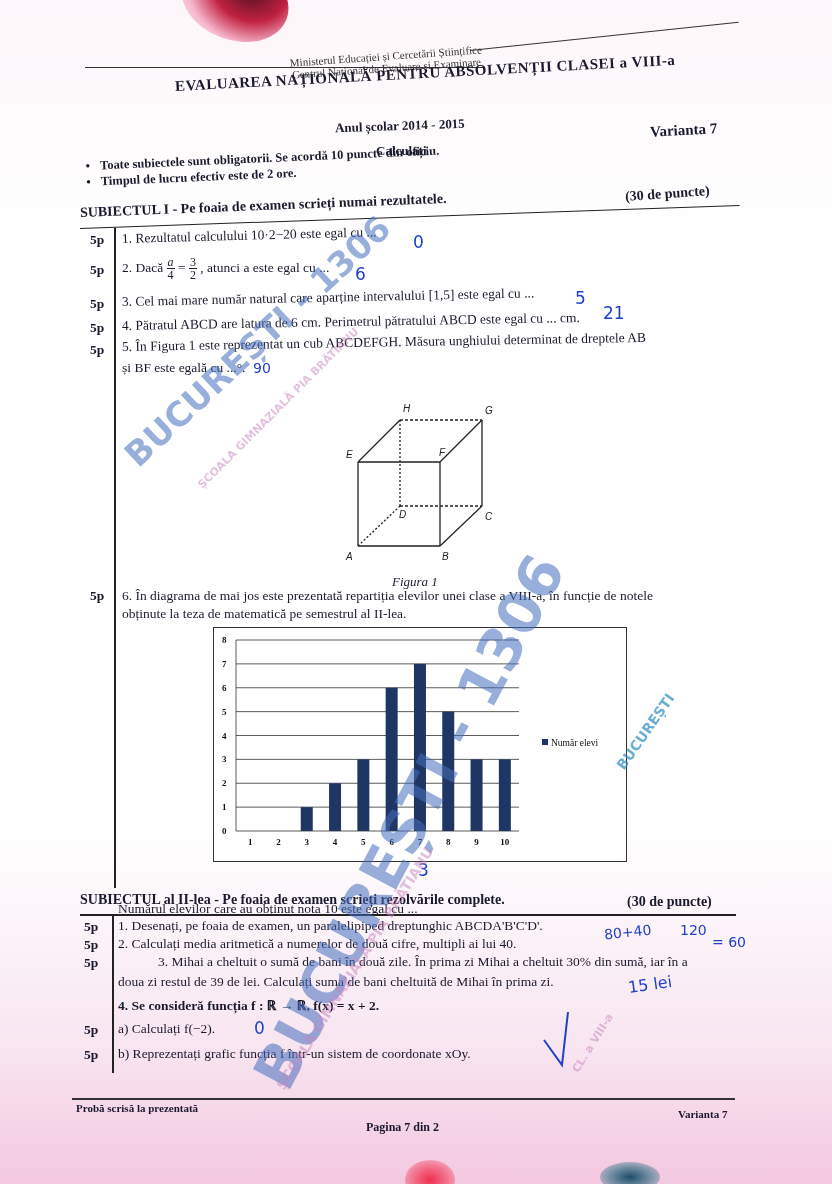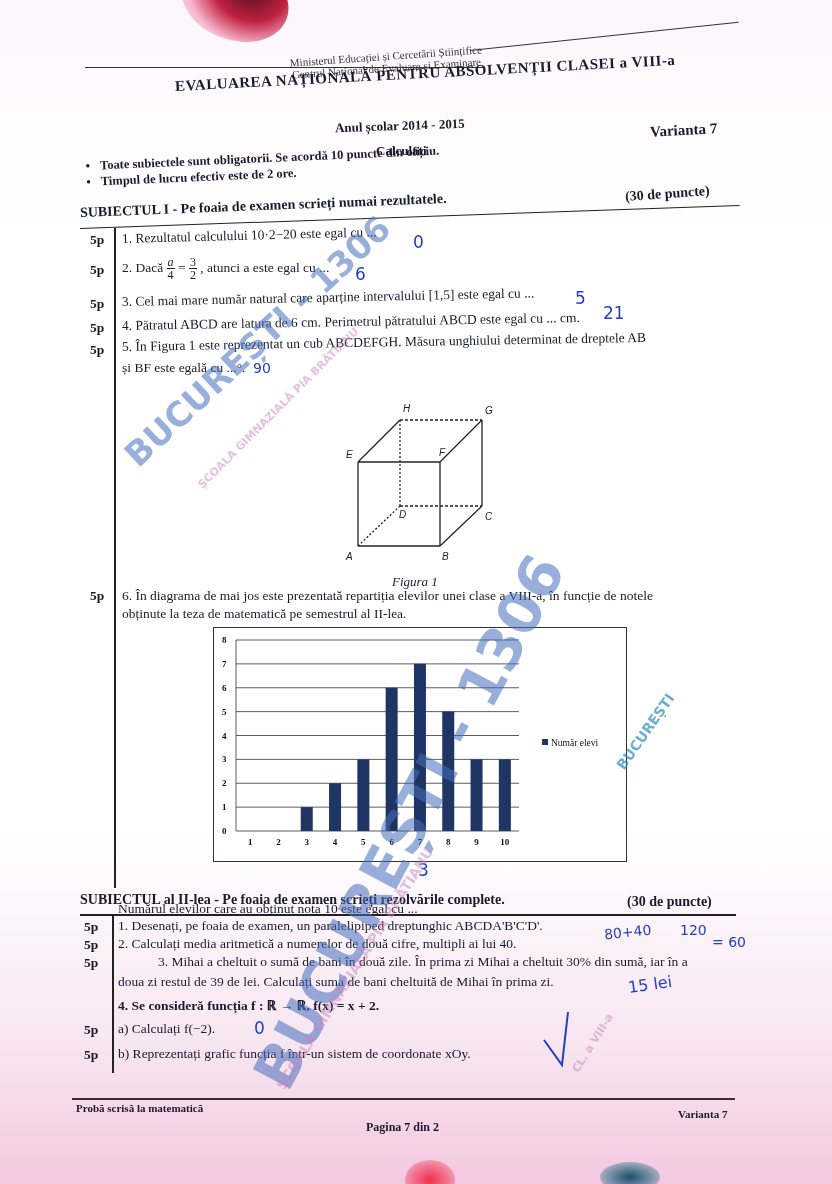--- a/index.html
+++ b/index.html
@@ -230,15 +230,15 @@
 </svg>
 
 <div class="stamp" style="left:130px; top:440px; font-size:34px; transform:rotate(-43deg); transform-origin:left;">BUCUREȘTI - 1306</div>
 <div class="stamp pink" style="left:200px; top:480px; font-size:11px; transform:rotate(-45deg); transform-origin:left;">ȘCOALA GIMNAZIALĂ PIA BRĂTIANU</div>
 <div class="stamp" style="left:270px; top:1050px; font-size:58px; transform:rotate(-62deg); transform-origin:left;">BUCUREȘTI - 1306</div>
 <div class="stamp pink" style="left:280px; top:1080px; font-size:14px; transform:rotate(-58deg); transform-origin:left;">ȘCOALA GIMNAZIALĂ PIA BRĂTIANU</div>
 <div class="stamp cyan" style="left:620px; top:760px; font-size:14px; transform:rotate(-55deg); transform-origin:left;">BUCUREȘTI</div>
 <div class="stamp pink" style="left:575px; top:1065px; font-size:11px; transform:rotate(-58deg); transform-origin:left;">CL. a VIII-a</div>
 
 <div class="footer-rule"></div>
-<div class="footer-left">Probă scrisă la matematică</div>
+<div class="footer-left">Probă scrisă la prezentată</div>
 <div class="footer-right">Varianta 7</div>
 <div class="footer-page">Pagina 7 din 2</div>
 
 </body></html>

